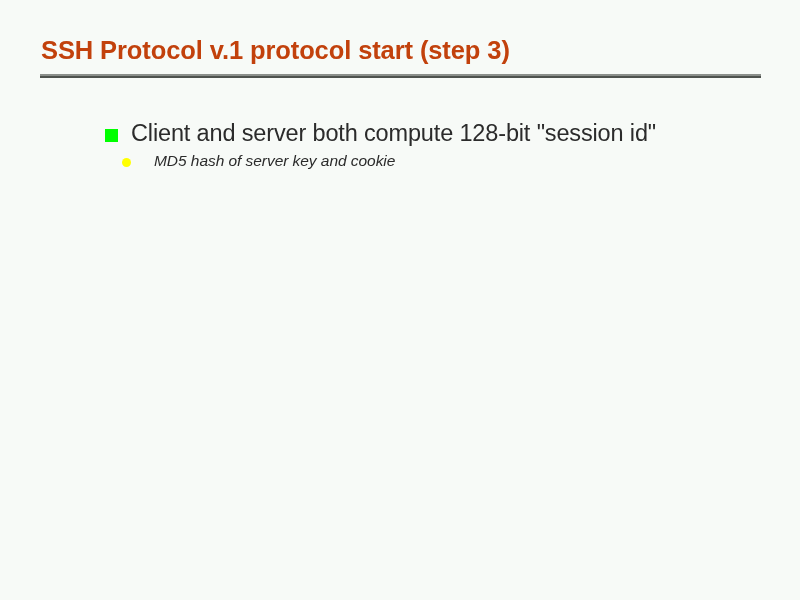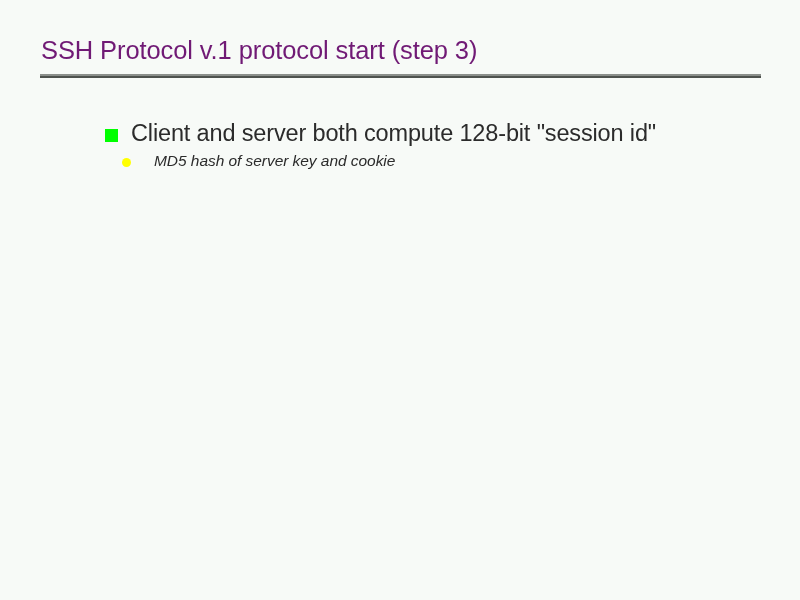--- a/index.html
+++ b/index.html
@@ -26,22 +26,22 @@
 
   
   .title-block {
     position: absolute;
     left: 41px;
     top: 36px;
     width: 720px;
   }
   .slide-title {
     font-size: 25.5px;
-    font-weight: normal;
-    color: #701a75;
+    font-weight: bold;
+    color: #c2410c;
     letter-spacing: -0.1px;
     line-height: 1.12;
     white-space: nowrap;
   }
   .title-rule {
     position: absolute;
     left: 40px;
     top: 74px;
     width: 721px;
     height: 4px;

